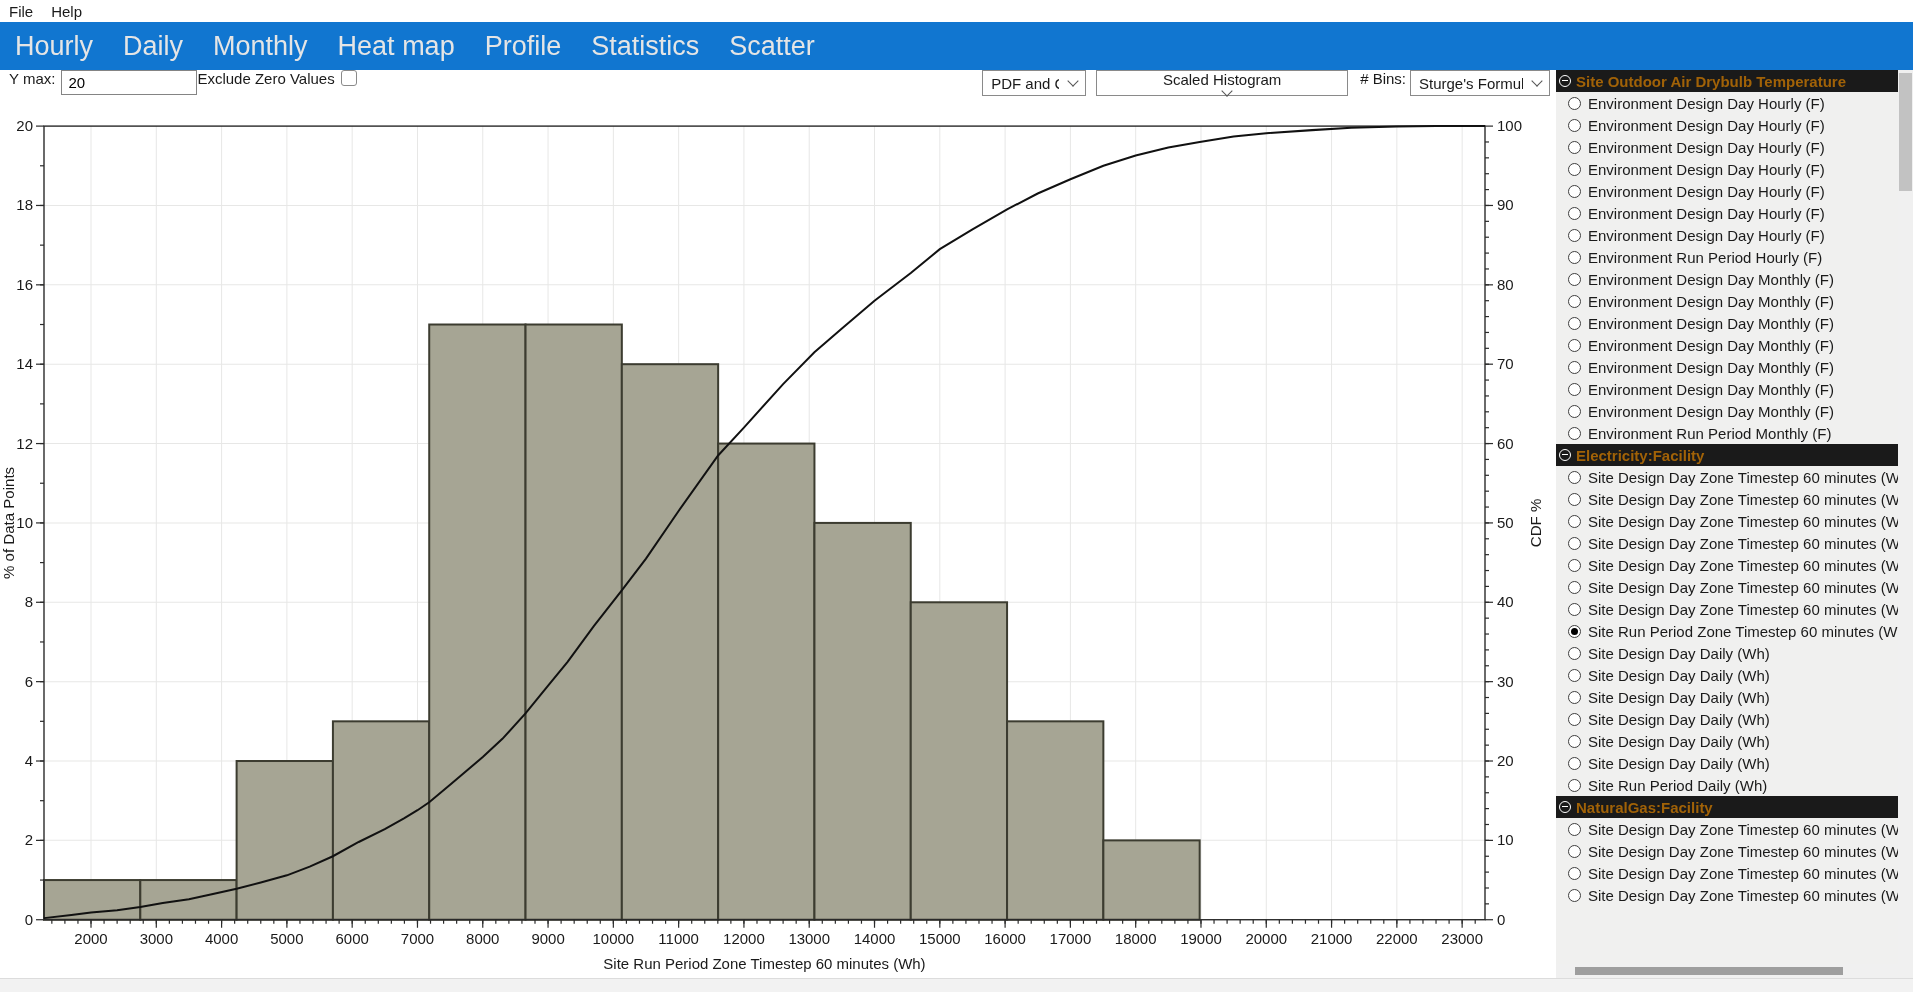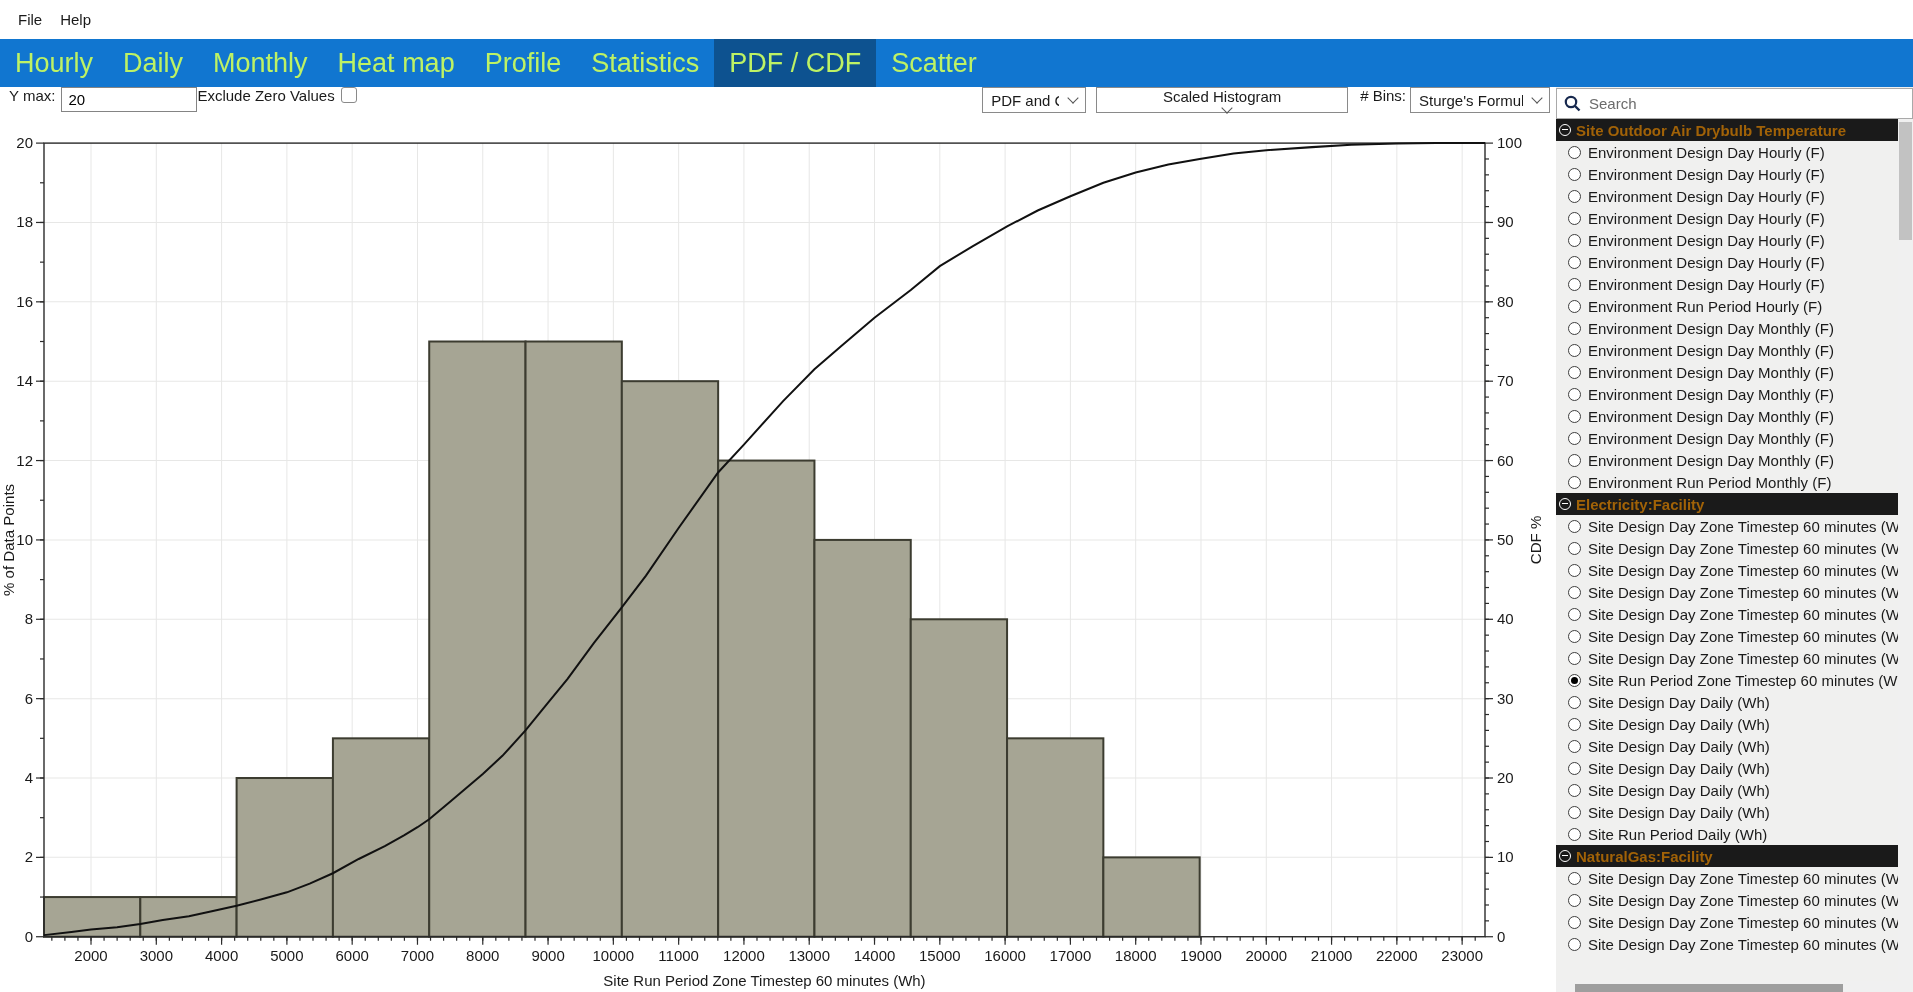--- a/index.html
+++ b/index.html
@@ -1,25 +1,25 @@
 <!DOCTYPE html>
 <html><head>
 <meta charset="utf-8">
 <style>
   * { margin:0; padding:0; box-sizing:border-box; }
   html,body { width:1913px; height:992px; overflow:hidden; background:#fff;
               font-family:"Liberation Sans", sans-serif; color:#1a1a1a; }
 
   
-  .menubar { height:39px; background:#fff; display:flex; align-items:center; font-size:15px;padding-left:9px; }
+  .menubar { height:22px; background:#fff; display:flex; align-items:center; font-size:15px; }
   .menu-item { padding:0 9px; cursor:default; }
 
   
   .navbar { height:48px; background:#1176d0; display:flex; align-items:stretch; }
-  .tab { display:flex; align-items:center; padding:0 15px; color:#bef264; font-size:27px; white-space:nowrap; }
+  .tab { display:flex; align-items:center; padding:0 15px; color:#e5e5e5; font-size:27px; white-space:nowrap; }
   .tab.active { background:#0d5290; }
 
   
   .content { height:908px; display:flex; }
   .chart-col { flex:1; display:flex; flex-direction:column; background:#fff; min-width:0; }
 
   
   .toolbar { height:37px; display:flex; font-size:15px; background:#fff; }
   .tb-label { margin-left:9px; }
   .ymax-input { width:136px; height:25px; border:1px solid #848484; font-size:15px;
@@ -76,21 +76,20 @@
   <span class="menu-item">Help</span>
 </div>
 
 <div class="navbar" style="background: rgb(17, 118, 208);">
     <div class="tab">Hourly</div>
     <div class="tab">Daily</div>
     <div class="tab">Monthly</div>
     <div class="tab">Heat map</div>
     <div class="tab">Profile</div>
     <div class="tab">Statistics</div>
-    <div class="tab active" style="background: rgb(13, 82, 144);">PDF / CDF</div>
     <div class="tab">Scatter</div>
   </div>
 
 <div class="content">
 
   <div class="chart-col">
 
     <div class="toolbar">
       <span class="tb-label">Y max:</span>
       <input class="ymax-input" value="20" style="">
@@ -435,27 +434,20 @@
           <text x="764.5" y="862" text-anchor="middle" font-size="15" fill="#1a1a1a">Site Run Period Zone Timestep 60 minutes (Wh)</text>
           <text x="14" y="418" text-anchor="middle" font-size="15" fill="#1a1a1a" transform="rotate(-90 14 418)">% of Data Points</text>
           <text x="1541" y="418" text-anchor="middle" font-size="15" fill="#1a1a1a" transform="rotate(-90 1541 418)">CDF %</text>
           <polyline points="44.0,811.4 71.4,808.3 91.0,805.9 117.1,803.5 140.3,800.4 162.8,796.4 188.9,792.5 211.8,787.7 236.6,782.2 260.8,775.9 286.9,768.8 309.7,760.1 332.9,749.8 358.7,735.6 384.8,722.9 404.4,711.9 417.5,704.0 429.2,696.1 450.1,678.7 482.8,651.0 502.4,632.9 525.5,607.6 548.1,580.0 567.6,556.3 593.8,520.7 621.8,485.2 646.0,453.6 678.6,406.1 718.1,350.9 743.9,323.2 783.1,279.8 814.4,248.1 841.9,224.5 874.5,196.8 910.8,169.2 939.8,145.5 972.5,125.7 1007.1,105.9 1037.7,90.1 1070.4,75.9 1103.4,62.5 1135.7,52.2 1168.3,44.3 1199.7,38.8 1233.6,33.3 1266.3,30.1 1312.0,27.0 1351.2,24.6 1396.9,23.4 1436.0,23.0 1485.0,23.0" fill="none" stroke="#111111" stroke-width="2"></polyline>
         </svg>
     </div>
 
   </div>
 
   <div class="sidebar">
-    <div class="search-box">
-      <svg width="17" height="17" viewBox="0 0 17 17">
-        <circle cx="7" cy="7" r="5.2" fill="none" stroke="#17294e" stroke-width="2.2"></circle>
-        <line x1="11" y1="11" x2="15.5" y2="15.5" stroke="#17294e" stroke-width="2.4"></line>
-      </svg>
-      <input placeholder="Search" style="">
-    </div>
     <div class="listwrap">
       <div class="list" id="series-list">
           <div class="group-header">
             <span class="minus-circle"></span>
             <span>Site Outdoor Air Drybulb Temperature</span>
           </div>
           <div class="row">
             <span class="radio"></span>
             <span>Environment Design Day Hourly (F)</span>
           </div>

